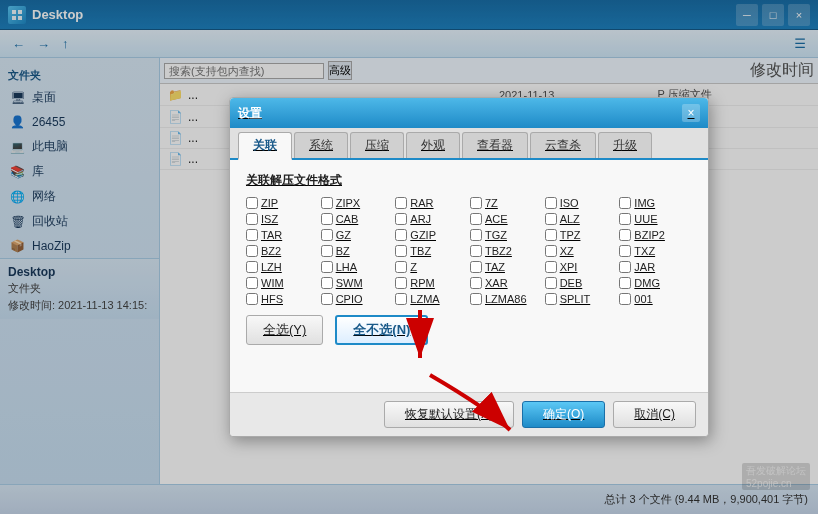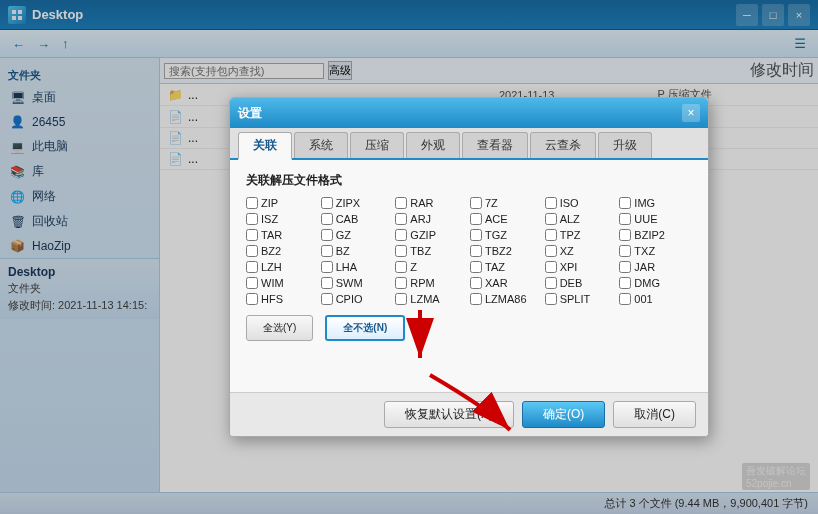--- a/index.html
+++ b/index.html
@@ -163,21 +163,21 @@
       font-size: 12px;
       color: #222;
       gap: 6px;
     }
     .file-name { flex: 2; }
     .file-date { flex: 1; font-size: 11px; color: #555; }
     .file-type { flex: 1; font-size: 11px; color: #555; }
 
     
     .status-bar {
-      height: 22px;
+      height: 30px;
       background: linear-gradient(180deg, #d8e8f5 0%, #c8d8ec 100%);
       border-top: 1px solid #aacfe8;
       display: flex;
       align-items: center;
       padding: 0 10px;
       font-size: 11px;
       color: #333;
       justify-content: flex-end;
     }
     .watermark {
@@ -204,20 +204,21 @@
     .dialog-overlay {
       position: absolute;
       top: 0; left: 0; right: 0; bottom: 0;
       background: rgba(0,0,0,0.2);
       z-index: 100;
       display: flex;
       align-items: center;
       justify-content: center;
       padding-top: 20px;
       padding-left: 120px;
+      text-decoration: underline;
     }
 
     .dialog {
       background: #f0f0f0;
       border: 1px solid #aaa;
       border-radius: 4px;
       box-shadow: 2px 4px 16px rgba(0,0,0,0.35);
       width: 480px;
       min-height: 340px;
       display: flex;
@@ -315,21 +316,21 @@
       gap: 12px;
       margin-top: 8px;
       padding-bottom: 4px;
     }
     .dialog-select-btn {
       padding: 4px 16px;
       background: linear-gradient(180deg, #f8f8f8 0%, #e0e0e0 100%);
       border: 1px solid #aaa;
       border-radius: 3px;
       cursor: pointer;
-      font-size: 10px;
+      font-size: 13px;
       color: #222;
     }
     .dialog-select-btn.highlighted {
       background: linear-gradient(180deg, #fff 0%, #ddeeff 100%);
       border: 2px solid #1e8ac7;
       color: #1a5a8a;
       font-weight: bold;
     }
 
     

